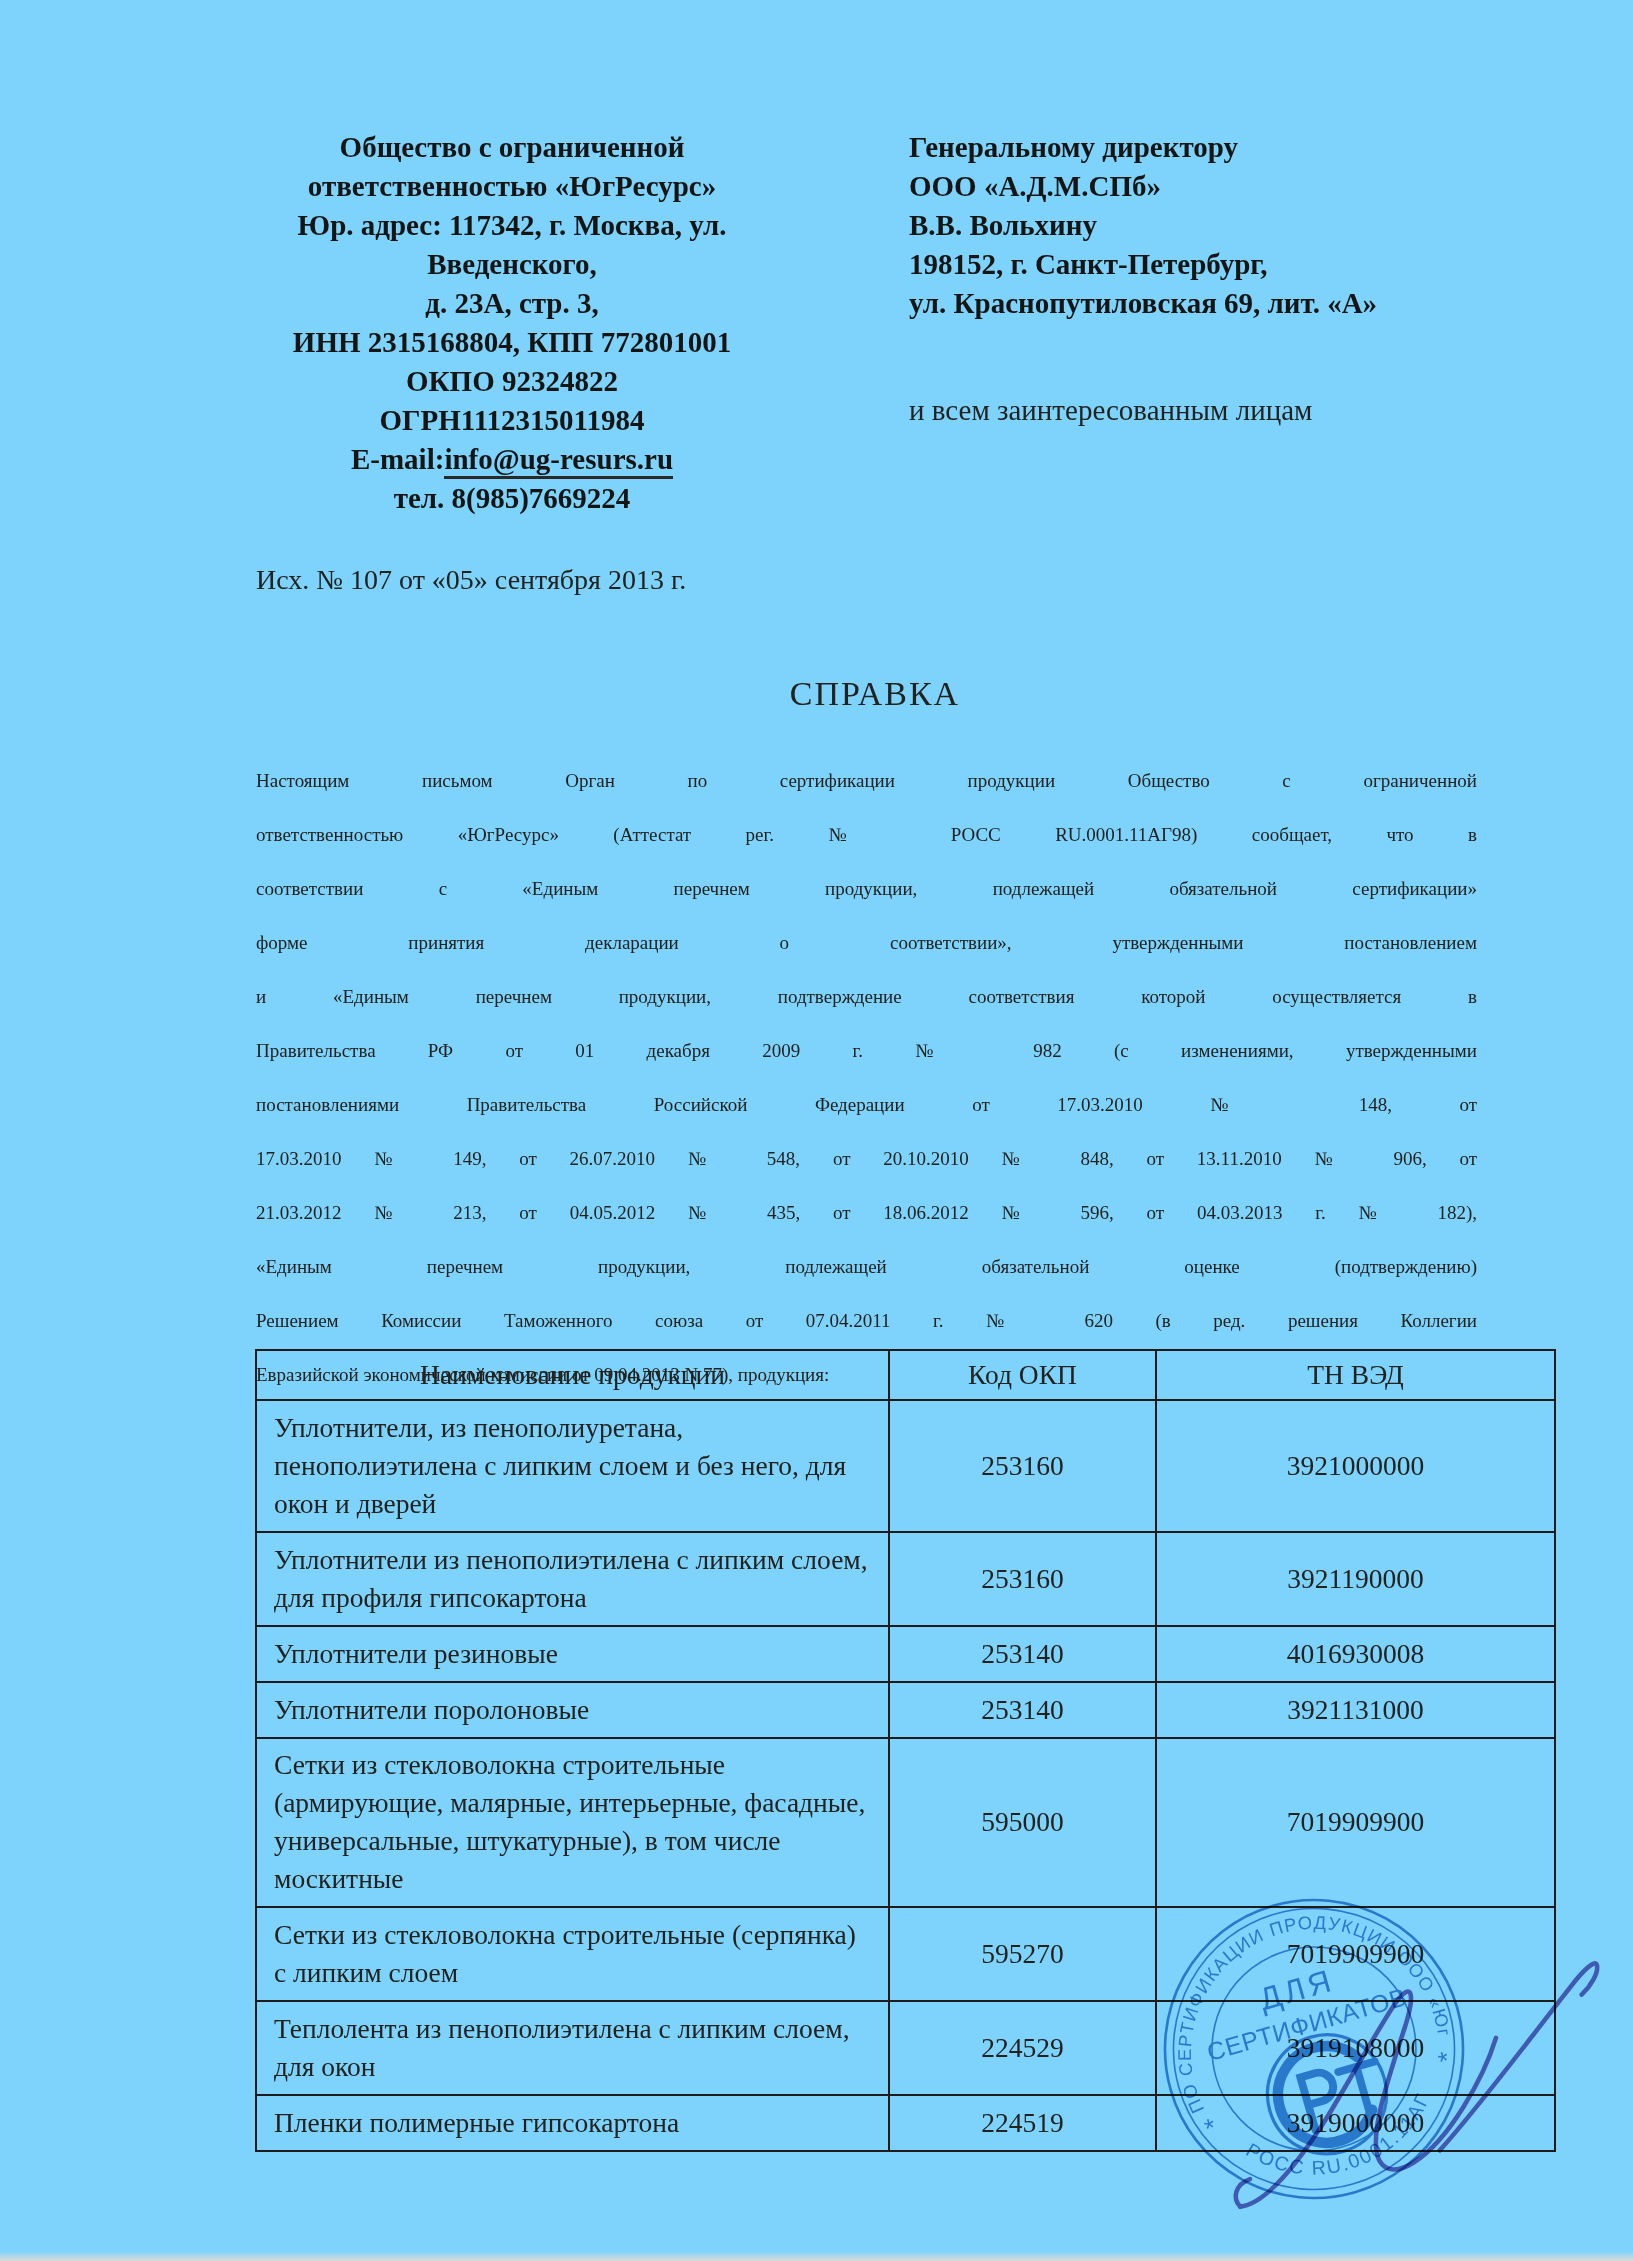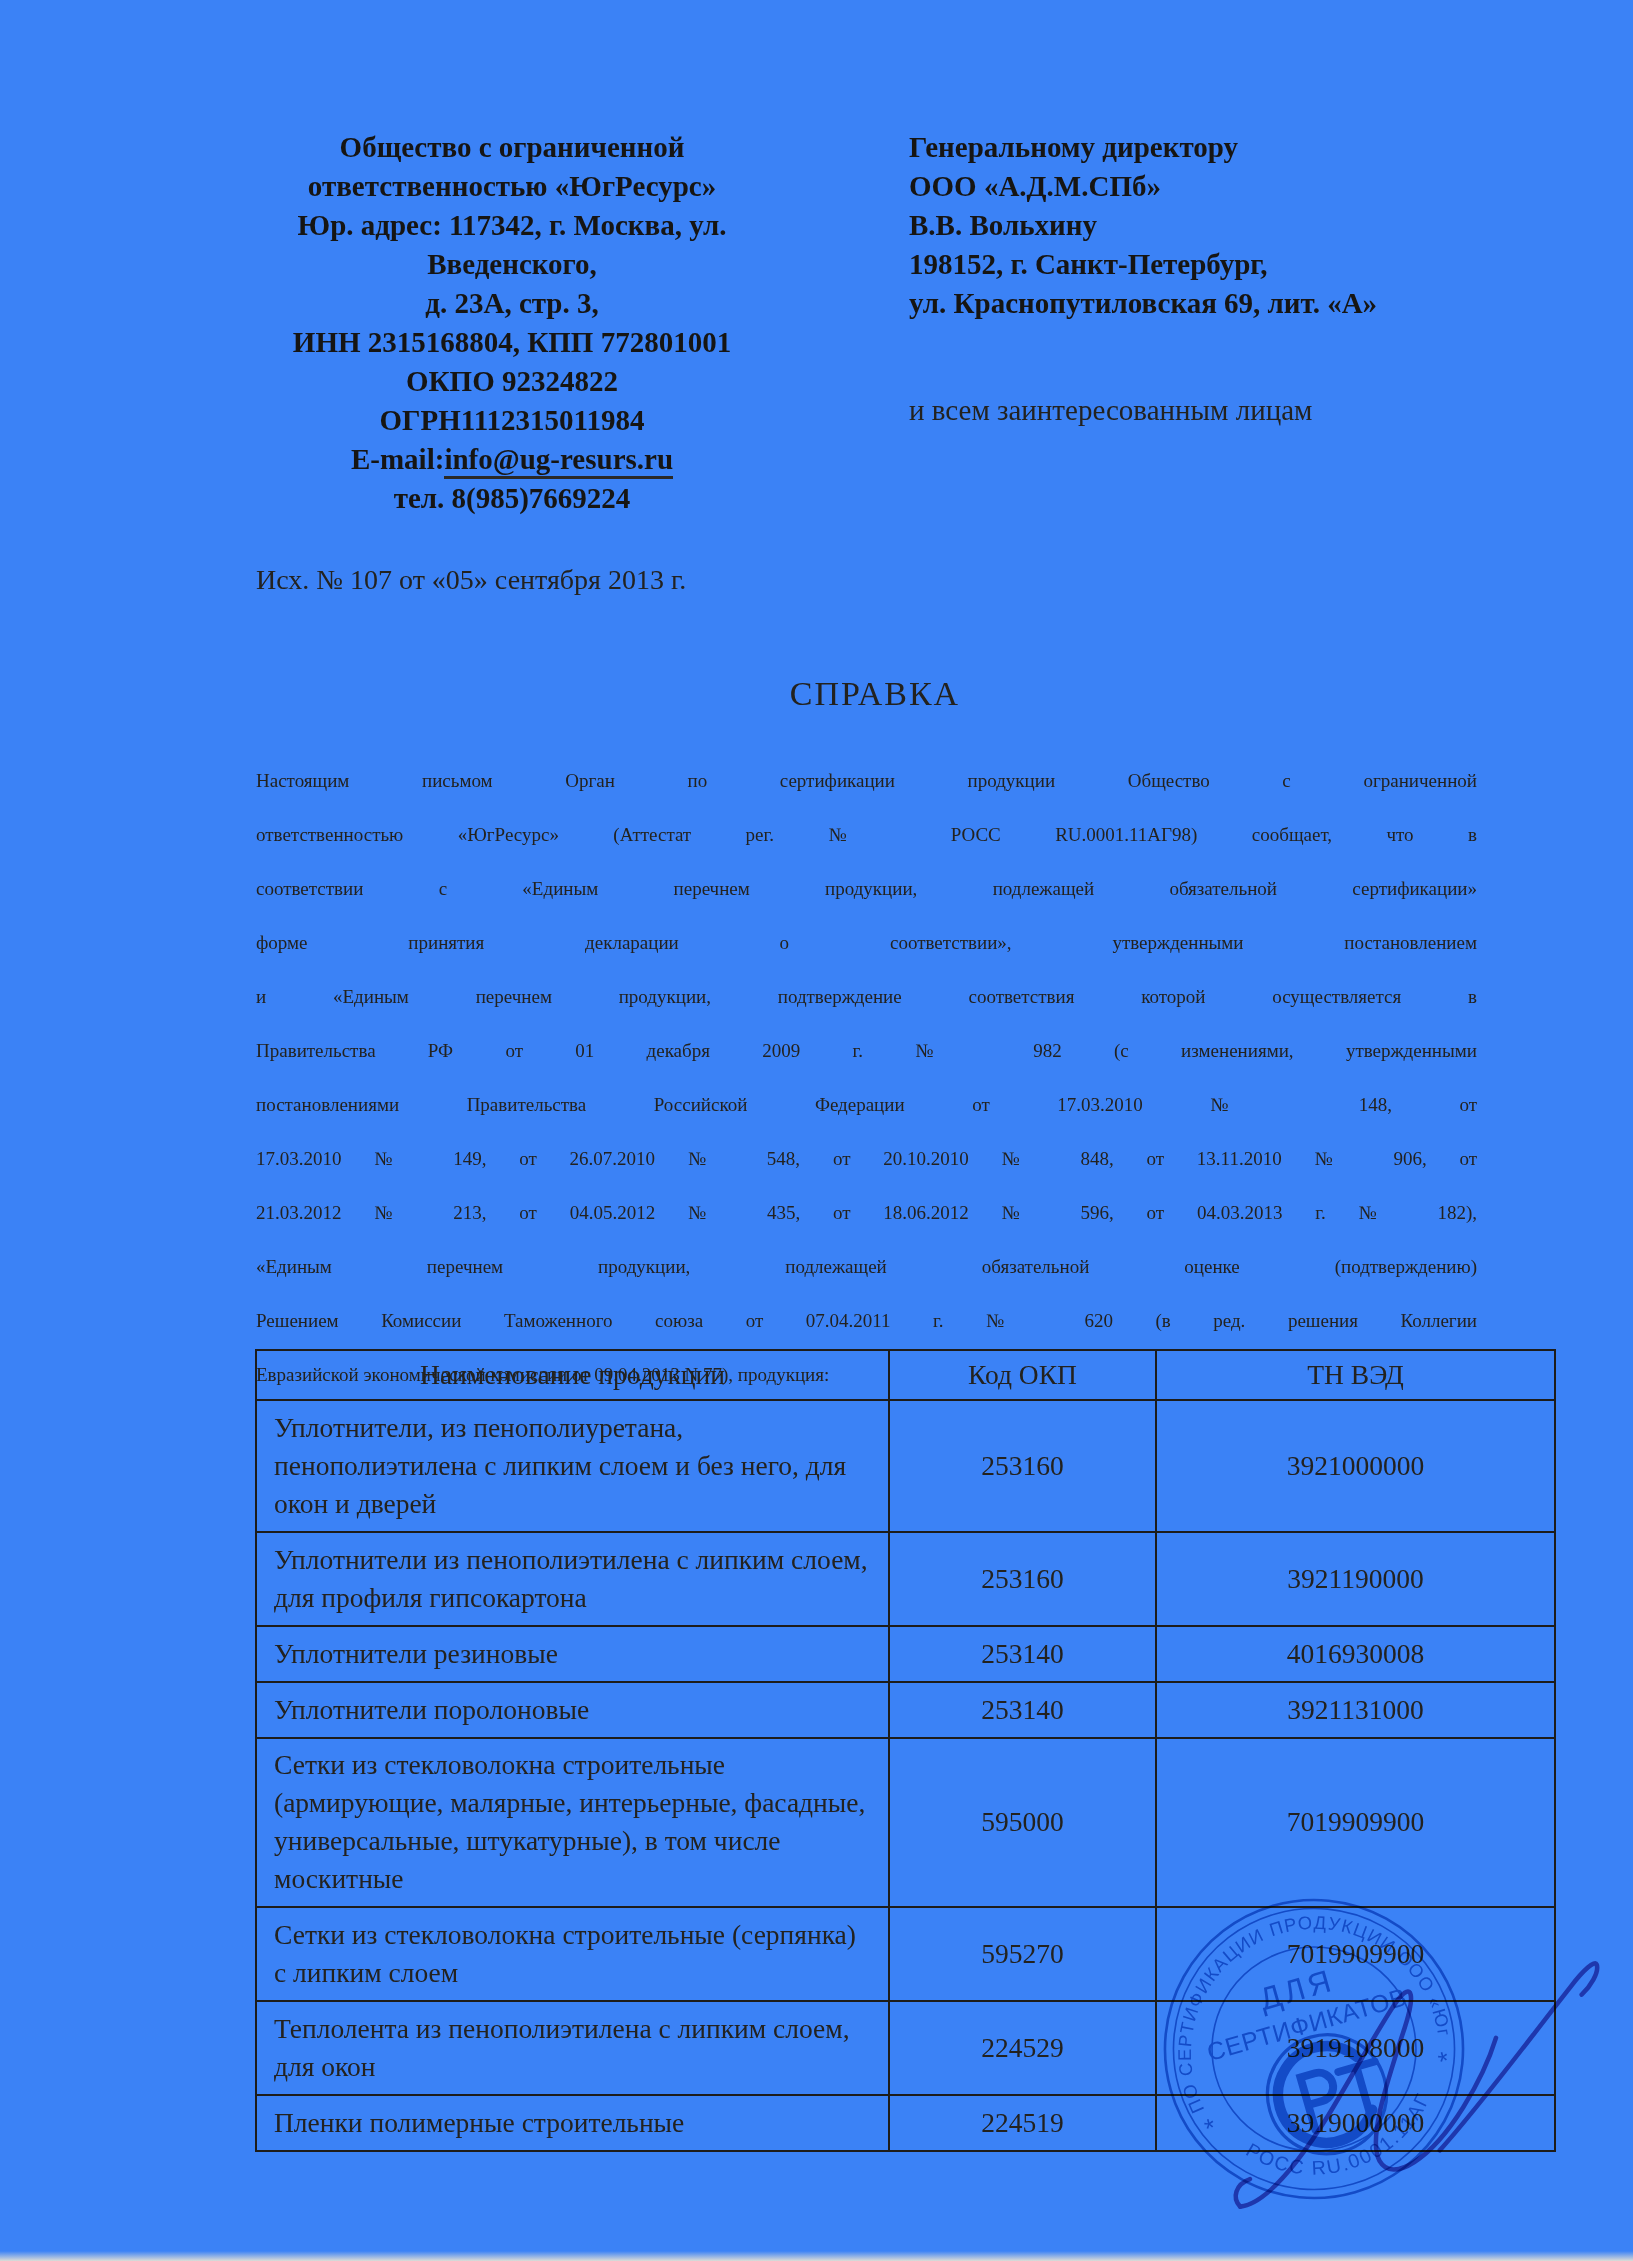--- a/index.html
+++ b/index.html
@@ -1,19 +1,19 @@
 <!DOCTYPE html>
 <html lang="ru" style="font-size:10.5px"><head>
 <meta charset="utf-8">
 <style>
   html,body{margin:0;padding:0;background:#888;}
   .page{
     position:relative;
     width:1633px;height:2261px;
-    background:#3b82f6;
+    background:#7dd3fc;
     overflow:hidden;
     font-family:"Liberation Serif", serif;
     color:#21201e;
   }
   
   .letterhead{
     position:absolute;left:256px;top:128px;width:1302px;
     display:flex;align-items:flex-start;
   }
   .sender{
@@ -189,21 +189,21 @@
           <td class="code">7019909900</td>
         </tr>
 
         <tr>
           <td class="name">Теплолента из пенополиэтилена с липким слоем, для окон</td>
           <td class="code">224529</td>
           <td class="code">3919108000</td>
         </tr>
 
         <tr>
-          <td class="name">Пленки полимерные строительные</td>
+          <td class="name">Пленки полимерные гипсокартона</td>
           <td class="code">224519</td>
           <td class="code">3919000000</td>
         </tr>
       </tbody>
   </table>
 
   <svg class="stamp" viewBox="-280 -280 560 560" xmlns="http://www.w3.org/2000/svg">
     <g transform="rotate(-16)" stroke="#4189cb" fill="none" stroke-linecap="round" font-family="Liberation Sans, sans-serif">
       <circle r="228" stroke-width="4"></circle>
       <circle r="215" stroke-width="2.5"></circle>

